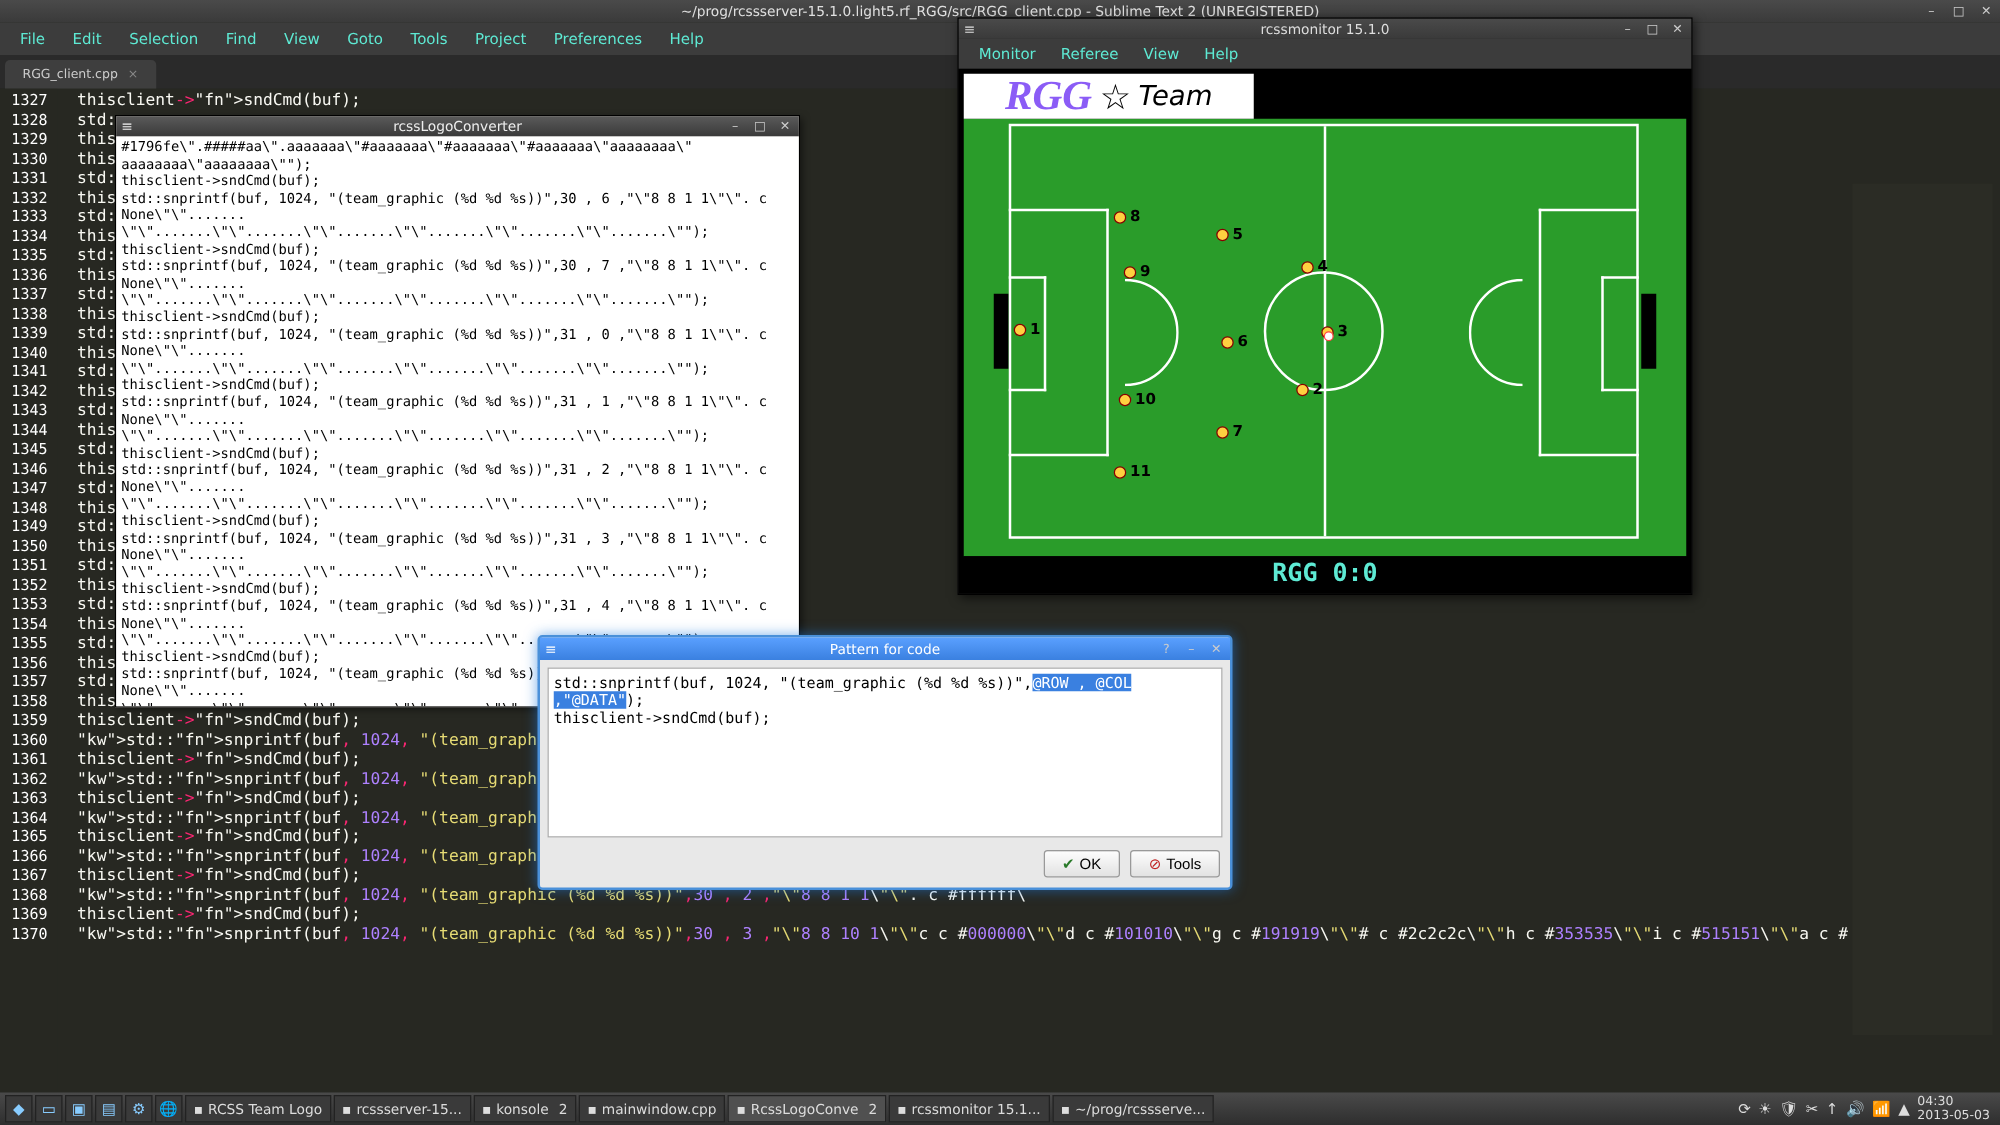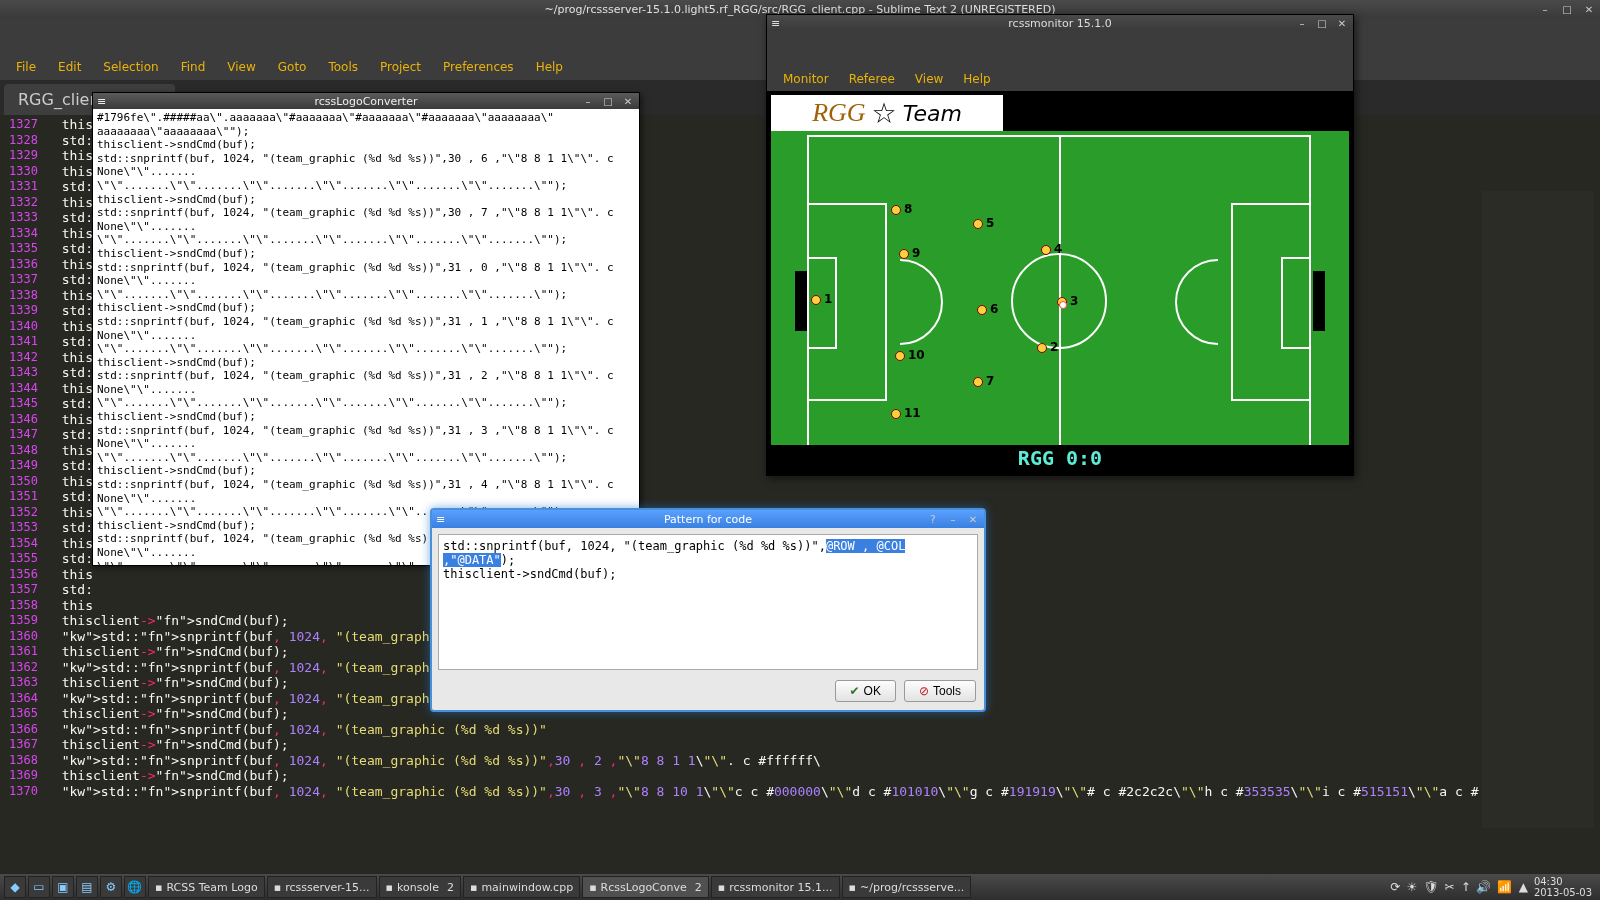--- a/index.html
+++ b/index.html
@@ -42,57 +42,56 @@
   display: flex; align-items: center; justify-content: center;
   color: #ccc; font-size: 10px; cursor: pointer;
 }
 .menu-bar {
   background: #3c3c3c;
   display: flex;
   padding: 2px 6px;
   gap: 2px;
 }
 .menu-item {
-  color: #eab308;
+  color: #5eead4;
   padding: 4px 10px;
   font-size: 12px;
   cursor: pointer;
-  margin-top: 36px;
 }
 
 .tab-bar {
   background: #2a2a2a;
   display: flex;
   padding: 4px 4px 0;
 }
 .tab {
   background: #3e3e3e;
   color: #ccc;
   padding: 6px 14px;
   border-radius: 4px 4px 0 0;
-  font-size: 16px;
+  font-size: 10px;
   display: flex;
   align-items: center;
   gap: 8px;
 }
 .tab-close { color: #888; cursor: pointer; }
 
 .editor-area {
   flex: 1;
   display: flex;
   background: #272822;
   font-family: "Consolas", "DejaVu Sans Mono", monospace;
   font-size: 13px;
   overflow: hidden;
   position: relative;
 }
 .gutter {
   width: 46px;
   background: #272822;
-  color: #d946ef;
+  color: #ffffff;
   text-align: right;
   padding: 2px 8px 2px 2px;
   line-height: 15.5px;
   font-size: 12px;
 }
 .code {
   flex: 1;
   color: #f8f8f2;
   line-height: 15.5px;
   white-space: pre;
@@ -230,21 +229,21 @@
   padding: 4px;
 }
 .team-logo {
   position: absolute;
   top: 4px; left: 4px;
   width: 232px; height: 36px;
   background: #fff;
   display: flex; align-items: center; justify-content: center;
   gap: 6px;
 }
-.team-logo .rgg { color: #a16207; font-weight: normal; font-style: italic; font-size: 26px; font-family: serif; }
+.team-logo .rgg { color: #8b5cf6; font-weight: bold; font-style: italic; font-size: 33px; font-family: serif; }
 .team-logo .star { font-size: 28px; }
 .team-logo .team { font-weight: normal; font-style: italic; font-size: 22px; }
 
 .ball-row {
   position: absolute;
   top: 24px; right: 64px;
   color: #000;
   font-size: 14px;
   display: flex; align-items: center;
 }

